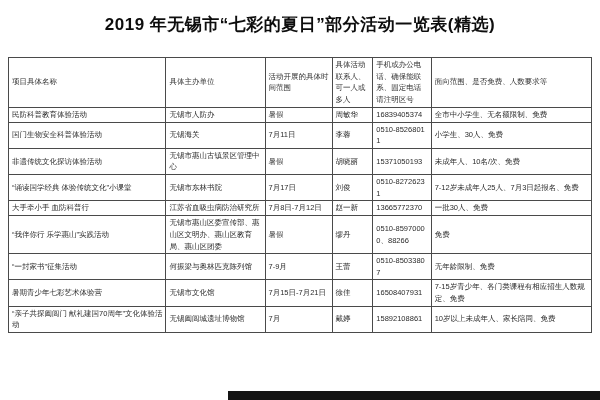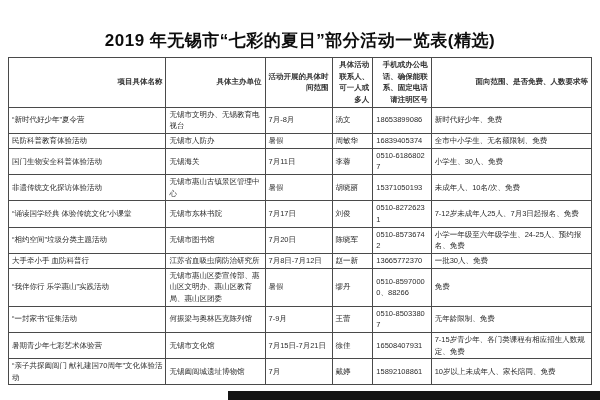--- a/index.html
+++ b/index.html
@@ -2,37 +2,37 @@
 <html><head>
 <meta charset="utf-8">
 <style>
   html,body{margin:0;padding:0;background:#e9e9e9;}
   .page{
     position:relative;width:600px;height:400px;background:#ffffff;
     font-family:"Liberation Sans","DejaVu Sans",sans-serif;
     overflow:hidden;box-sizing:border-box;
   }
   .title{
-    margin:0;padding-top:29px;text-align:center;
+    margin:0;padding-top:13px;text-align:center;
     font-size:17px;font-weight:bold;color:#0d0d0d;letter-spacing:0.5px;
   }
   table.activities{
     position:absolute;left:8px;top:57px;width:584px;
     border-collapse:collapse;table-layout:fixed;
     font-size:7.5px;color:#2b2b2b;
   }
   table.activities th, table.activities td{
     border:1px solid #4a4a4a;
     padding:1px 3px;
     vertical-align:middle;
     word-break:break-all;
     line-height:1.55;
   }
   table.activities th{
-    font-weight:bold;text-align:right;height:40px;color:#333;
+    font-weight:normal;text-align:left;height:40px;color:#333;
   }
   table.activities td{height:12px;text-align:left;}
   col.c1{width:27%;} col.c2{width:17%;} col.c3{width:11.5%;}
   col.c4{width:7%;}  col.c5{width:10%;} col.c6{width:27.5%;}
   .footer-bar{
     position:absolute;right:0;bottom:0;height:9px;width:372px;
     background:#141414;
   }
   .footer-bar .wm{
     position:absolute;right:12px;top:0;height:9px;
@@ -60,66 +60,50 @@
           <th>项目具体名称</th>
           <th>具体主办单位</th>
           <th>活动开展的具体时间范围</th>
           <th>具体活动联系人、可一人或多人</th>
           <th>手机或办公电话、确保能联系、固定电话请注明区号</th>
           <th>面向范围、是否免费、人数要求等</th>
         </tr>
     </thead>
     <tbody id="table-body">
         <tr>
-          <td>“新时代好少年”夏令营</td>
-          <td>无锡市文明办、无锡教育电视台</td>
-          <td>7月-8月</td>
-          <td>汤文</td>
-          <td>18653899086</td>
-          <td>新时代好少年、免费</td>
-        </tr>
-        <tr>
           <td>民防科普教育体验活动</td>
           <td>无锡市人防办</td>
           <td>暑假</td>
           <td>周敏华</td>
           <td>16839405374</td>
           <td>全市中小学生、无名额限制、免费</td>
         </tr>
         <tr>
           <td>国门生物安全科普体验活动</td>
           <td>无锡海关</td>
           <td>7月11日</td>
           <td>李蓉</td>
-          <td>0510-61868027</td>
+          <td>0510-85268011</td>
           <td>小学生、30人、免费</td>
         </tr>
         <tr>
           <td>非遗传统文化探访体验活动</td>
           <td>无锡市惠山古镇景区管理中心</td>
           <td>暑假</td>
           <td>胡晓丽</td>
           <td>15371050193</td>
           <td>未成年人、10名/次、免费</td>
         </tr>
         <tr>
           <td>“诵读国学经典 体验传统文化”小课堂</td>
           <td>无锡市东林书院</td>
           <td>7月17日</td>
           <td>刘俊</td>
           <td>0510-82726231</td>
           <td>7-12岁未成年人25人、7月3日起报名、免费</td>
-        </tr>
-        <tr>
-          <td>“相约空间”垃圾分类主题活动</td>
-          <td>无锡市图书馆</td>
-          <td>7月20日</td>
-          <td>陈晓军</td>
-          <td>0510-85736742</td>
-          <td>小学一年级至六年级学生、24-25人、预约报名、免费</td>
         </tr>
         <tr>
           <td>大手牵小手 血防科普行</td>
           <td>江苏省血吸虫病防治研究所</td>
           <td>7月8日-7月12日</td>
           <td>赵一新</td>
           <td>13665772370</td>
           <td>一批30人、免费</td>
         </tr>
         <tr>

